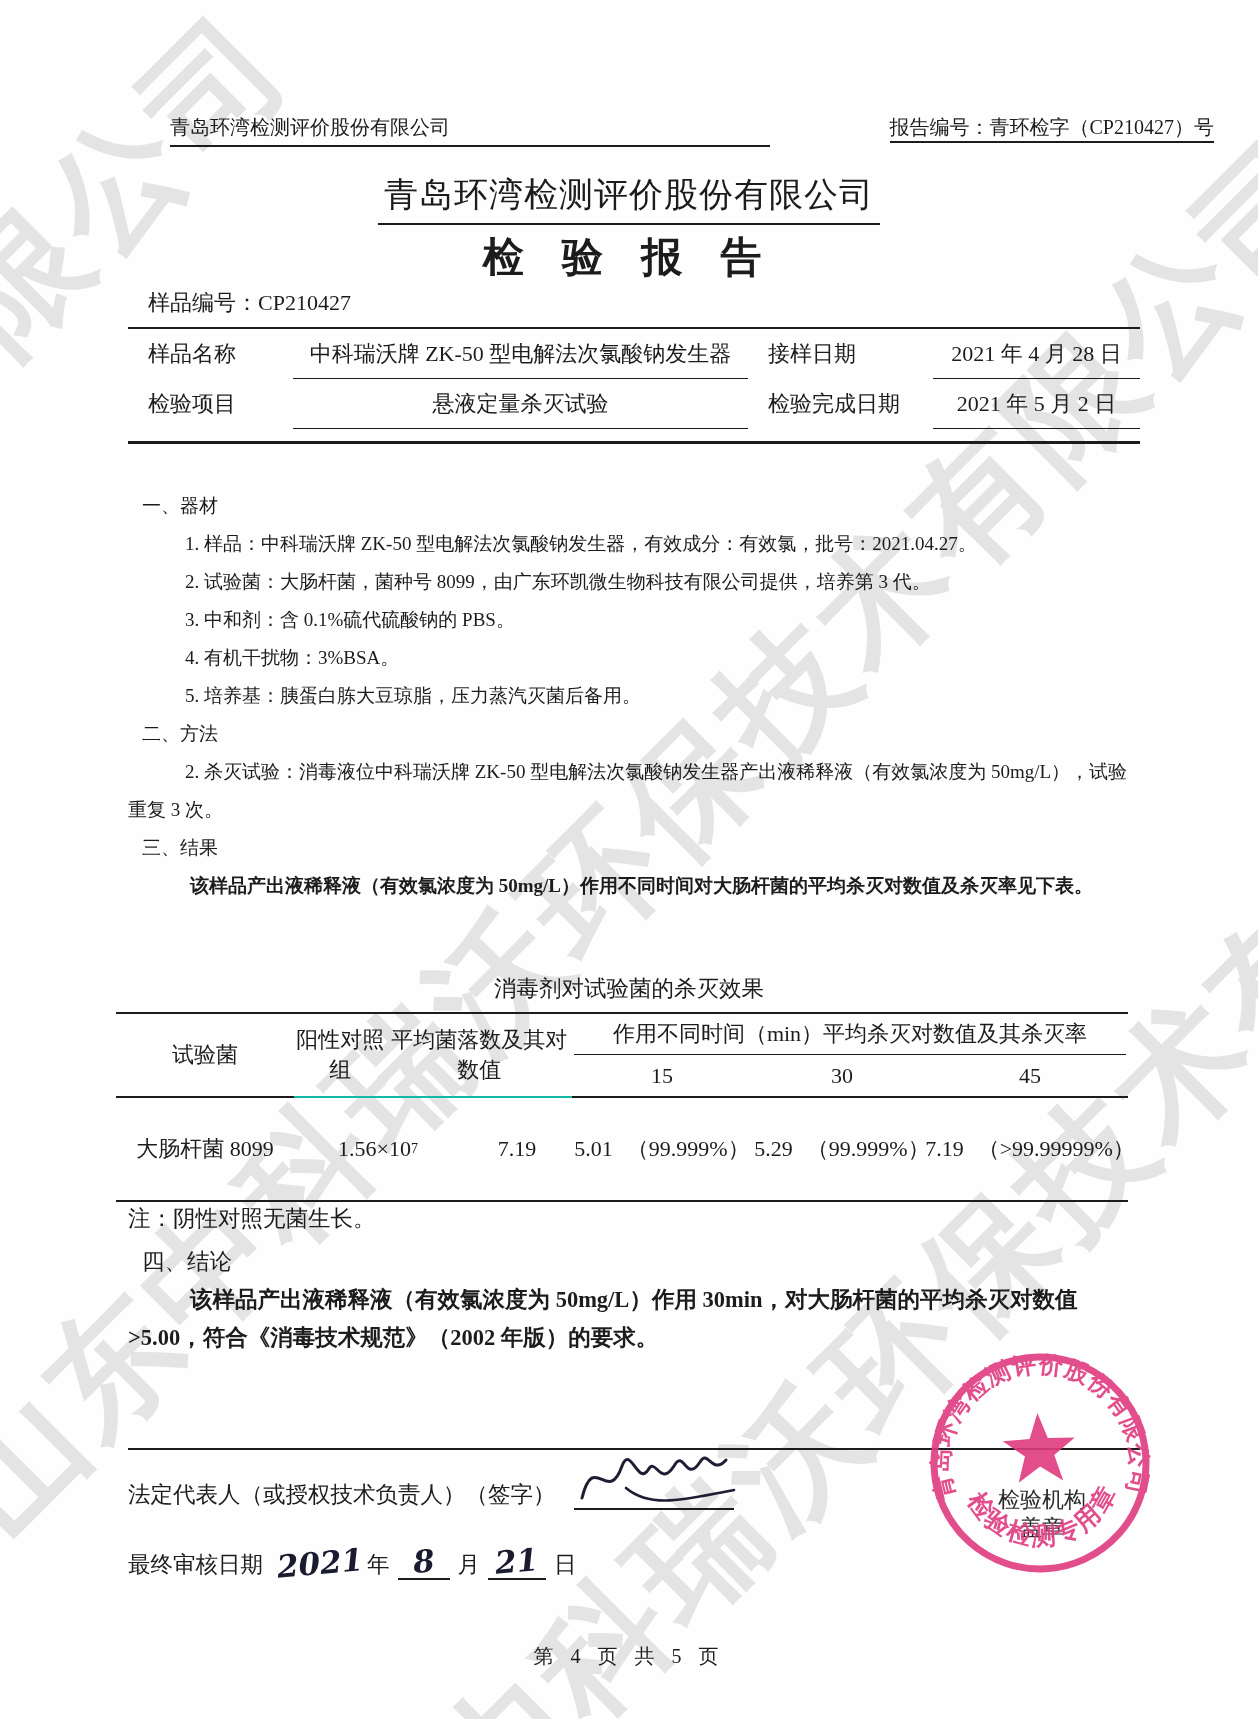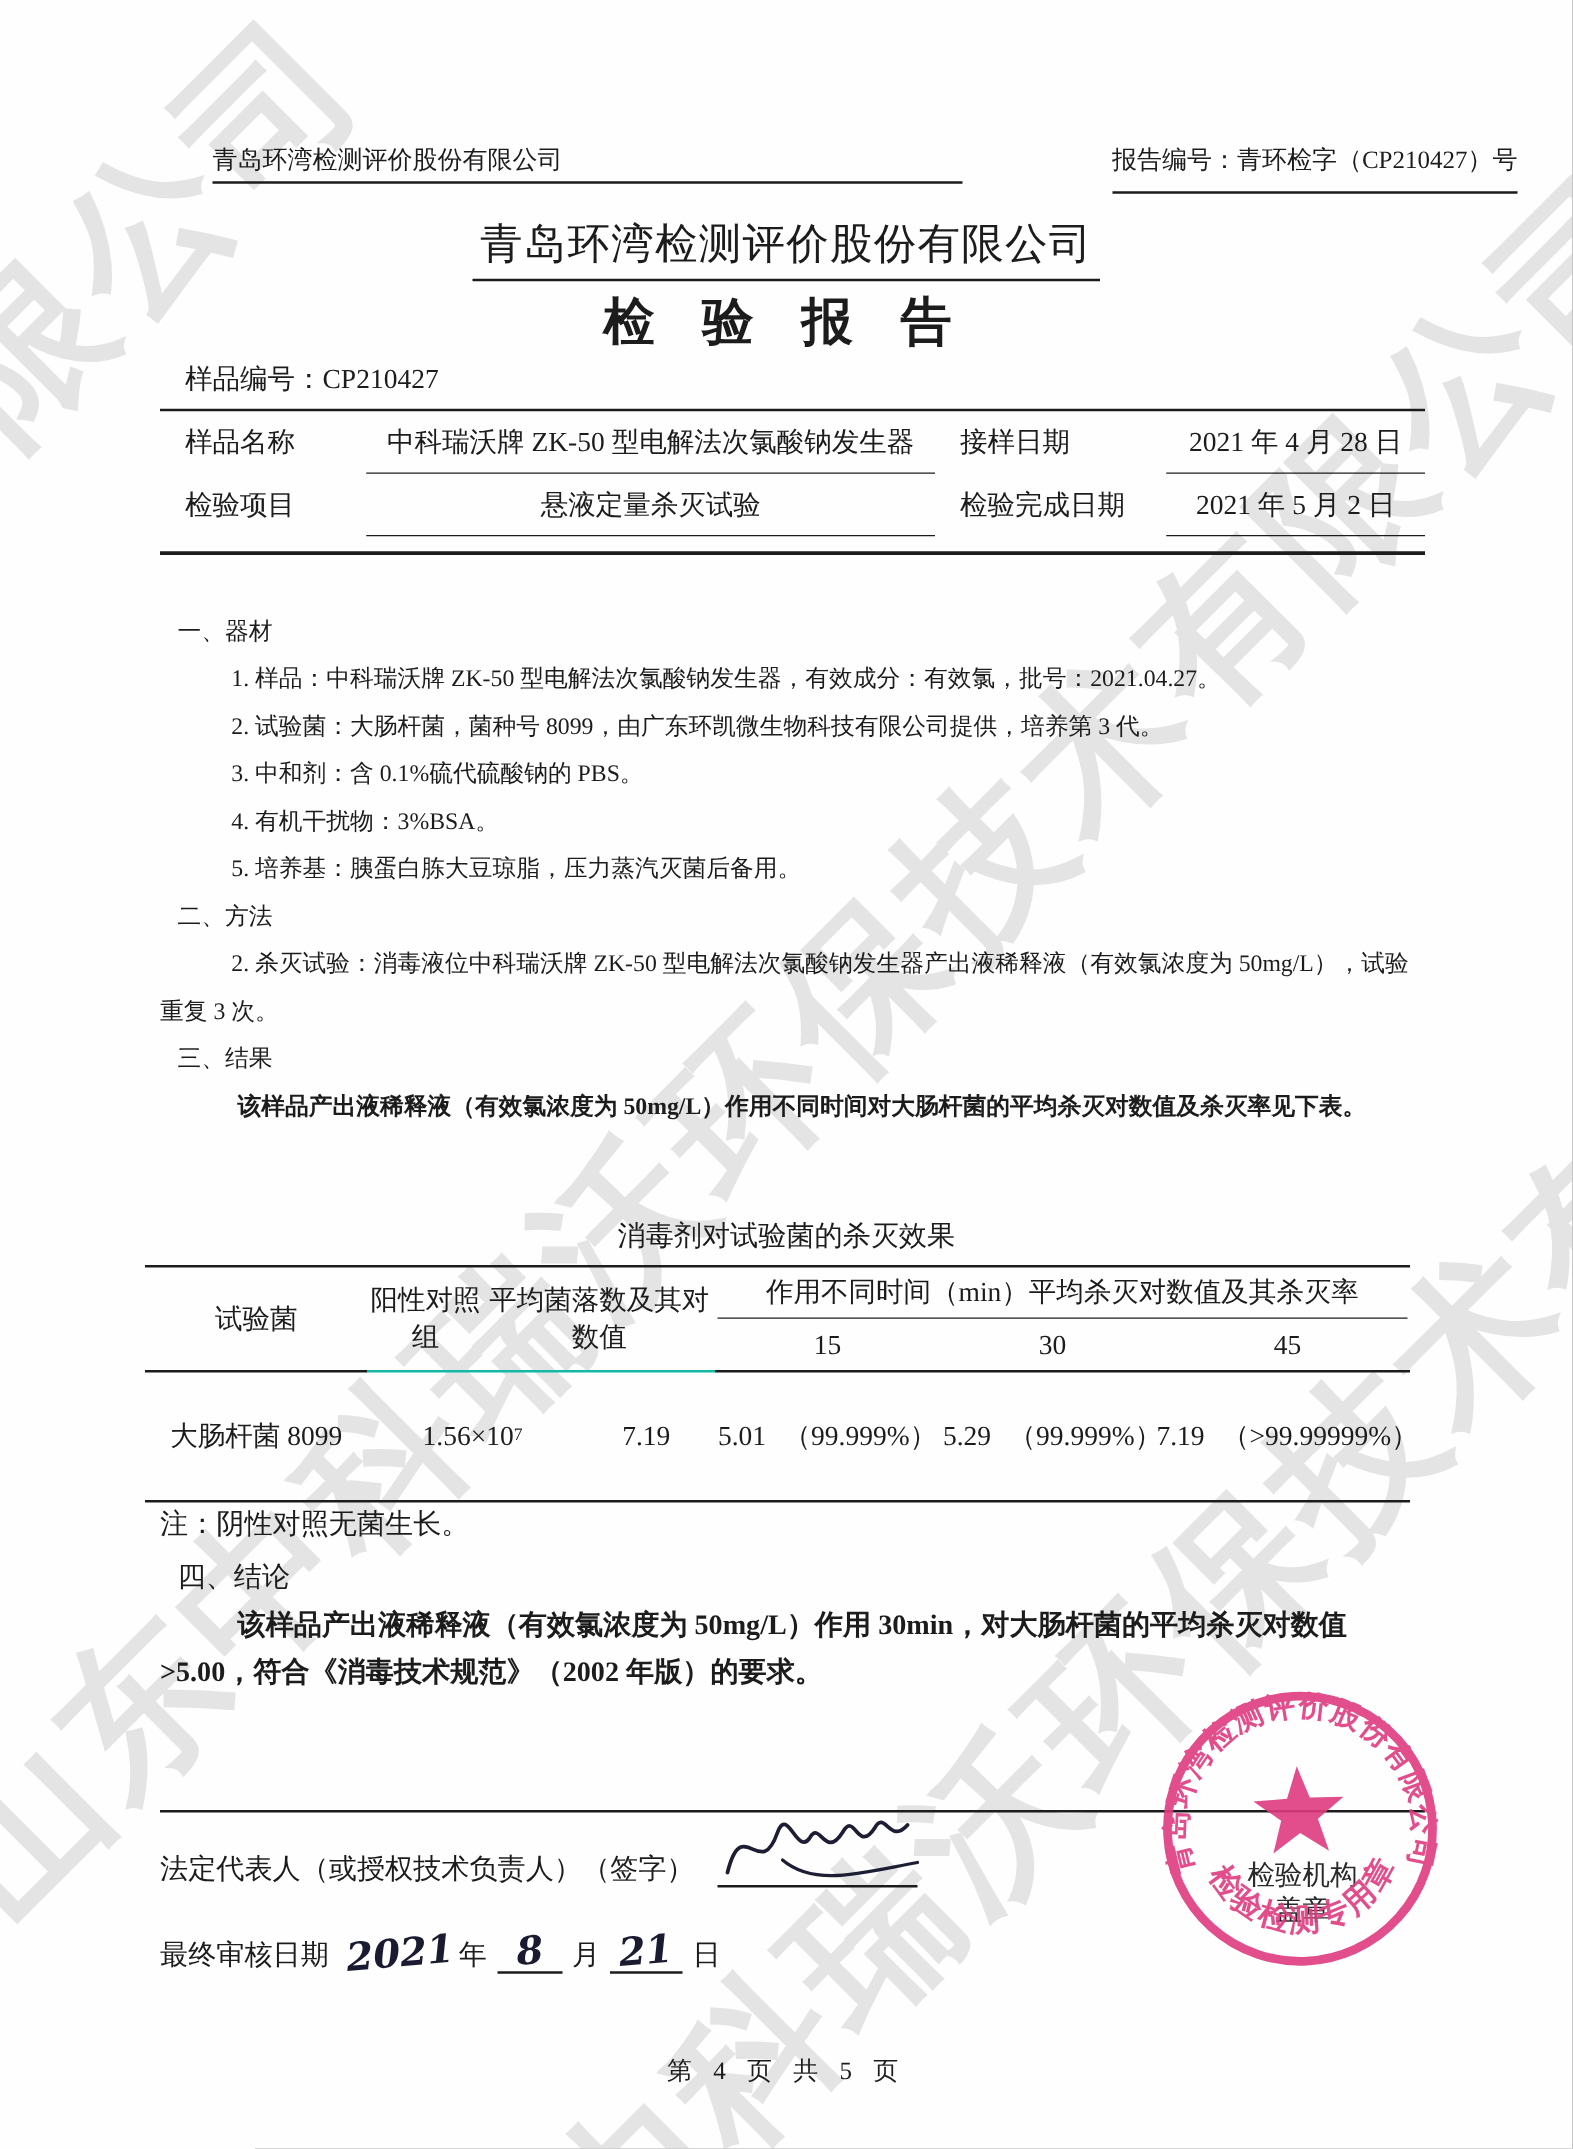--- a/index.html
+++ b/index.html
@@ -33,21 +33,21 @@
   
   .content{position:absolute;inset:0;z-index:1;}
   .abs{position:absolute;}
   
   .hdr-left{
     left:170px;top:114px;width:600px;
     font-size:20px;border-bottom:2px solid #1c1c1c;padding-bottom:4px;
   }
   .hdr-right{
     right:44px;top:114px;
-    font-size:20px;border-bottom:2px solid #1c1c1c;padding-bottom:12px;
+    font-size:20px;border-bottom:2px solid #1c1c1c;padding-bottom:0;
   }
   .doc-company{
     left:0;top:172px;width:100%;text-align:center;font-size:34px;letter-spacing:1px;
   }
   .doc-company span{display:inline-block;border-bottom:2.5px solid #1c1c1c;padding:0 6px 5px 6px;}
   .doc-title{
     left:0;top:230px;width:100%;text-align:center;
     font-size:41px;font-weight:700;letter-spacing:14px;
   }
   .sample-no{left:148px;top:288px;font-size:22px;}

